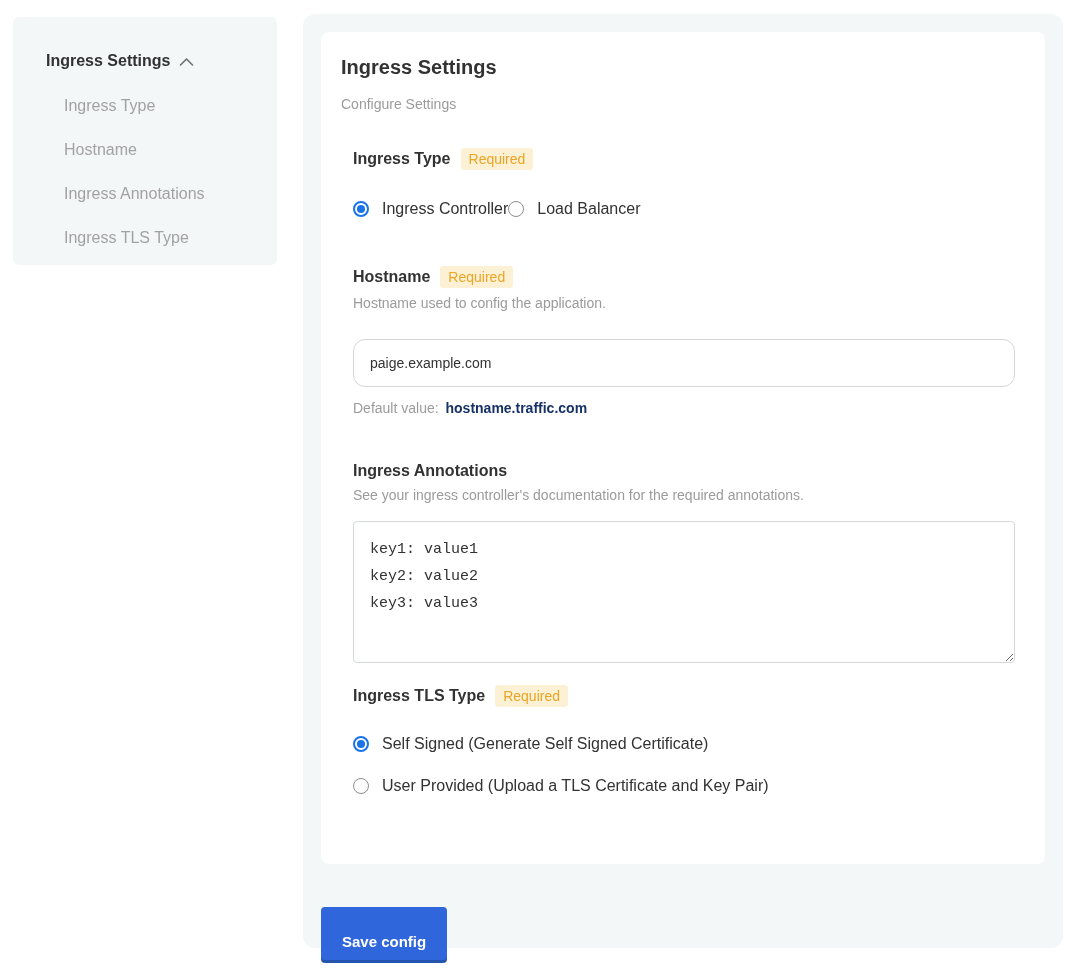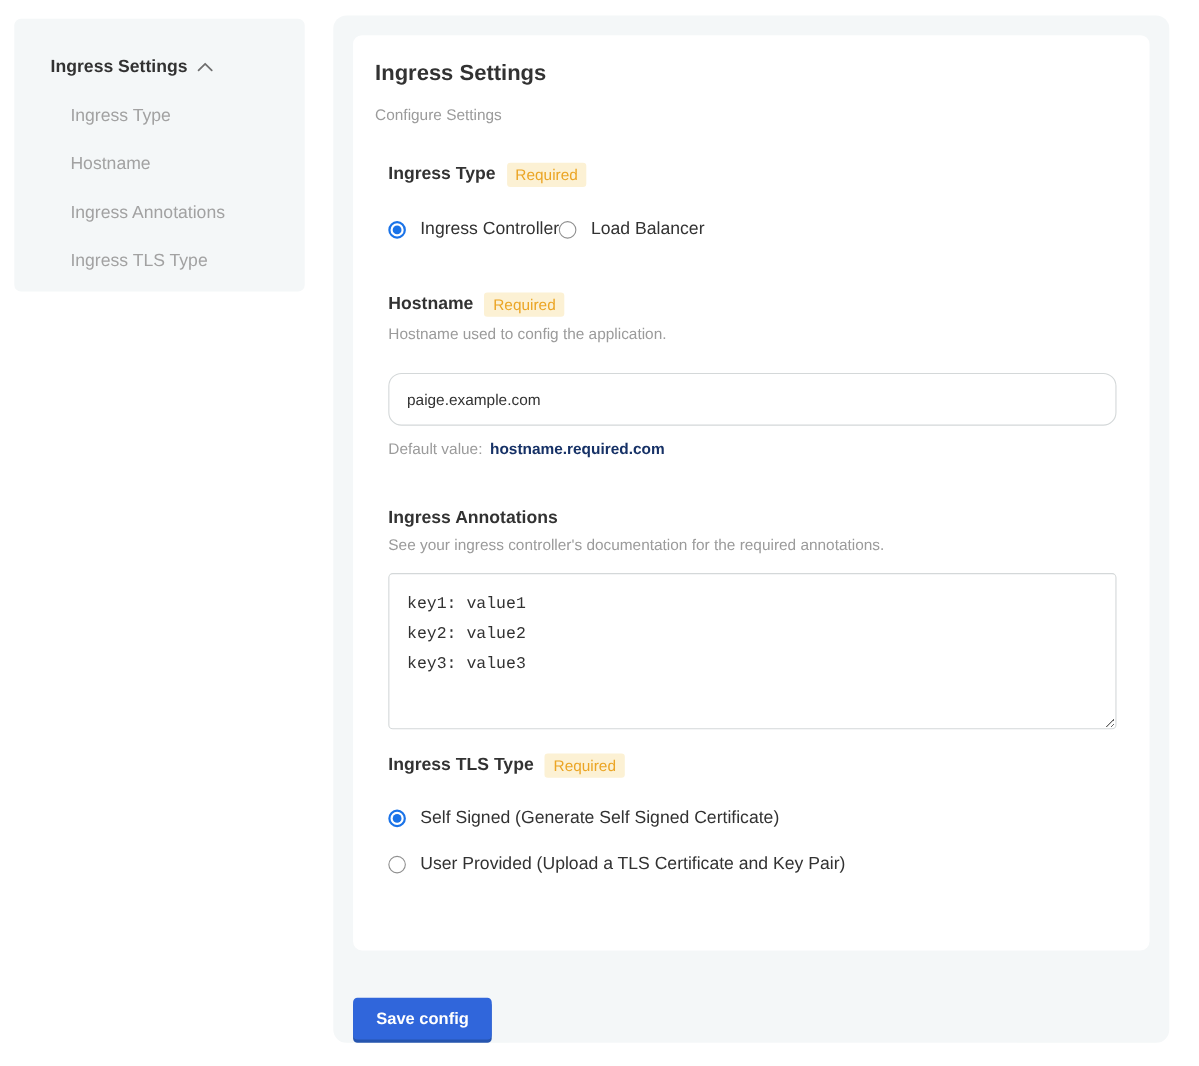--- a/index.html
+++ b/index.html
@@ -165,21 +165,21 @@
   
   .save-button {
     display: inline-block;
     margin: 25px 12px 0 18px;
     background: var(--button_bg);
     color: #ffffff;
     font-family: "Liberation Sans", sans-serif;
     font-size: 15px; font-weight: bold;
     border: none;
     border-radius: 4px;
-    padding: 11px 21px 10px;
+    padding: 26px 21px 10px;
     box-shadow: 0 3px 0 var(--button_shadow);
     cursor: pointer;
   }
 </style>
 </head>
 <body>
 
 <aside class="sidebar">
   <div class="sidebar-group-header">
     <span class="group-label">Ingress Settings</span>
@@ -220,21 +220,21 @@
 
     <div class="section sec-hostname">
       <div class="heading-row">
         <h2 class="section-heading">Hostname</h2>
         <span class="required-badge">Required</span>
       </div>
       <p class="help-text">Hostname used to config the application.</p>
       <input class="text-input" type="text" value="paige.example.com" style="">
       <div class="default-line">
         <span class="default-prefix">Default value:</span>
-        <span class="default-value">hostname.required.com</span>
+        <span class="default-value">hostname.traffic.com</span>
       </div>
     </div>
 
     <div class="section sec-annotations">
       <div class="heading-row">
         <h2 class="section-heading">Ingress Annotations</h2>
       </div>
       <p class="help-text">See your ingress controller's documentation for the required annotations.</p>
       <textarea class="annotations-textarea" spellcheck="false" style="">key1: value1
 key2: value2

